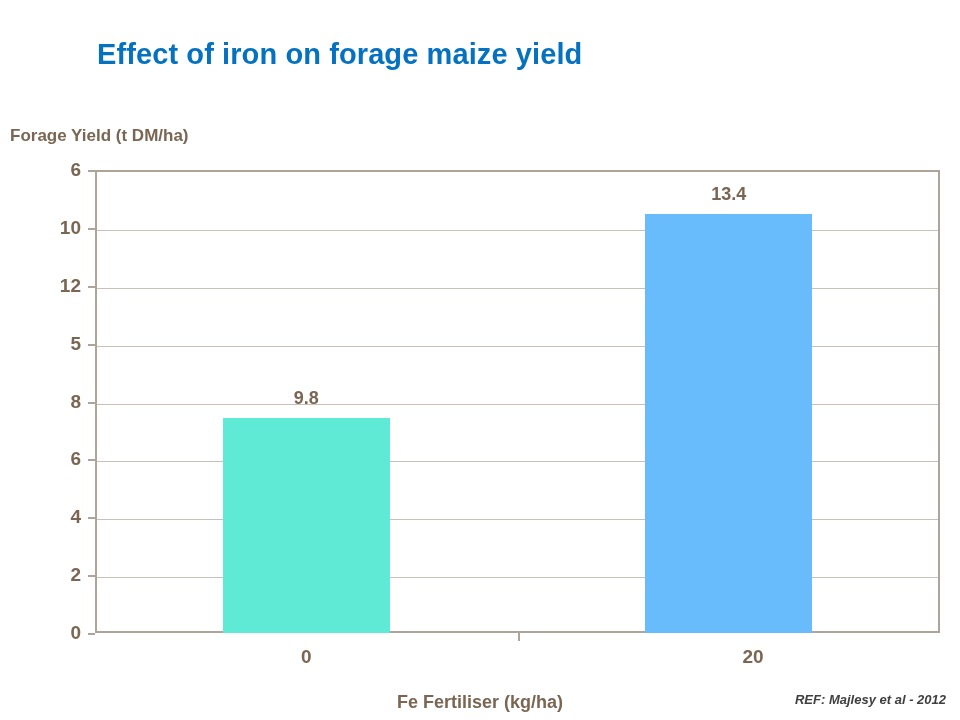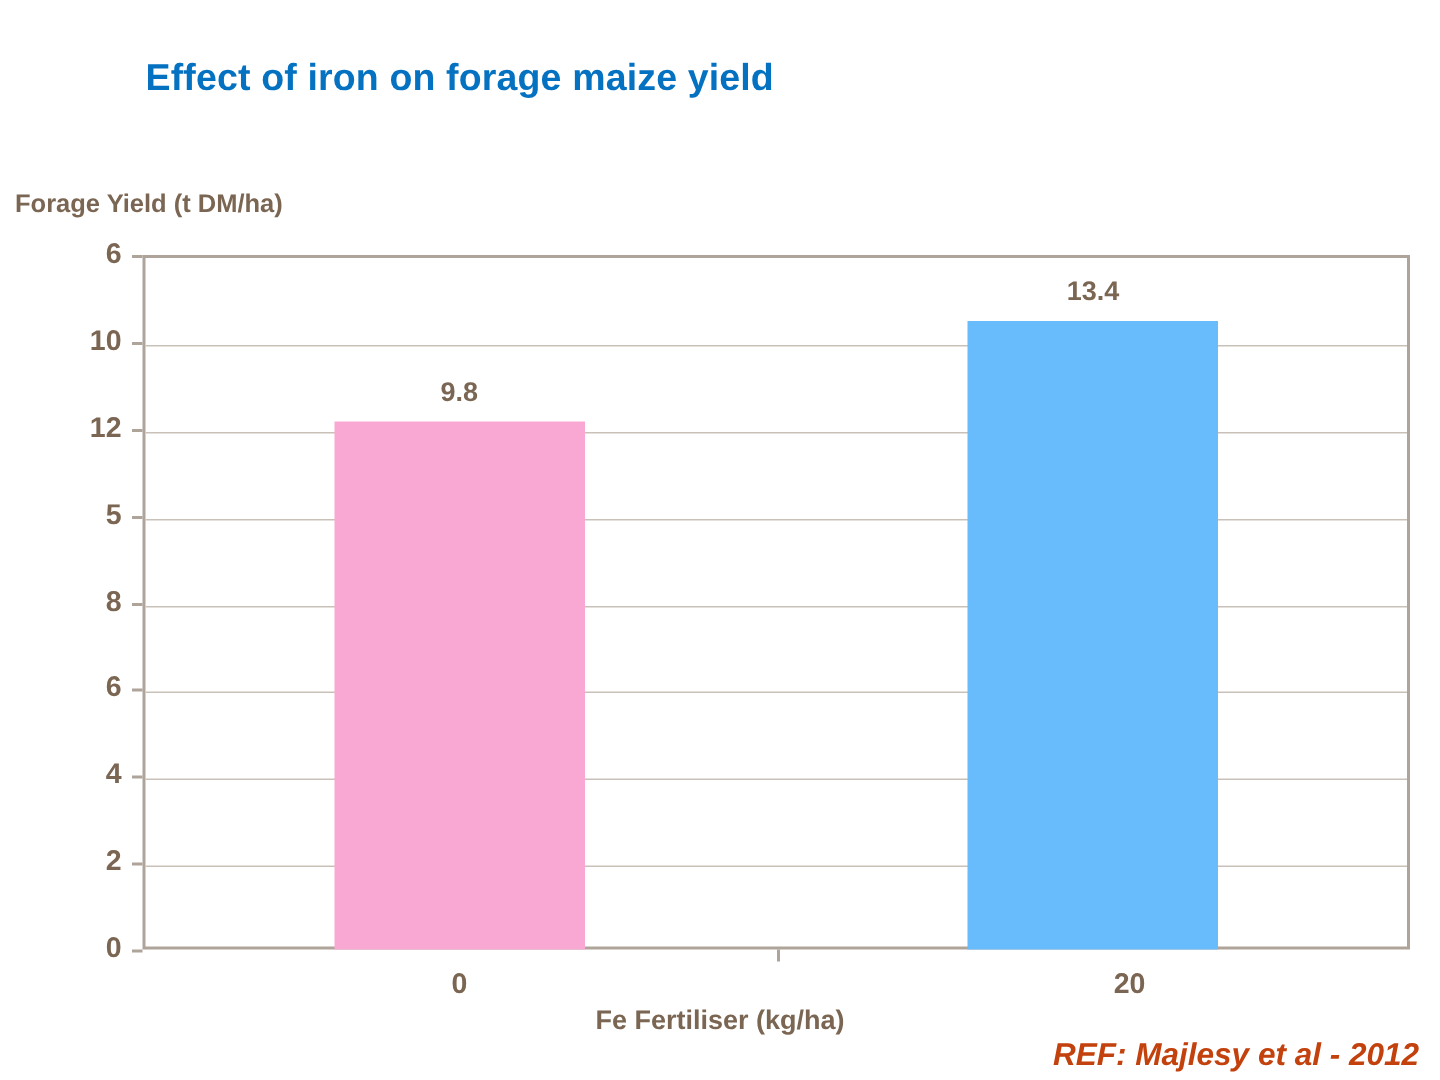--- a/index.html
+++ b/index.html
@@ -19,21 +19,21 @@
     width: 960px;
     height: 720px;
     background: #ffffff;
   }
 
   
   .chart-title {
     position: absolute;
     left: 97px;
     top: 38px;
-    font-size: 25px;
+    font-size: 29px;
     font-weight: bold;
     color: #0571c1;
     letter-spacing: 0.1px;
     white-space: nowrap;
   }
 
   
   .y-axis-title {
     position: absolute;
     left: 10px;
@@ -139,36 +139,36 @@
     font-size: 19px;
     font-weight: bold;
     color: #7a6652;
     transform: translateX(-50%);
     white-space: nowrap;
   }
   .x-axis-title {
     position: absolute;
     left: 0;
     right: 0;
-    top: 670px;
+    top: 692px;
     text-align: center;
     font-size: 18px;
     font-weight: bold;
     color: #7a6652;
   }
 
   
   .footer-ref {
     position: absolute;
     right: 14px;
     top: 692px;
-    font-size: 21px;
+    font-size: 13px;
     font-weight: bold;
     font-style: italic;
-    color: #c2410c;
+    color: #404040;
     white-space: nowrap;
   }
 </style>
 </head>
 <body>
 
 <div id="chart-root">
 
   <div class="chart-title">Effect of iron on forage maize yield</div>
 
@@ -219,21 +219,21 @@
         <div class="y-tick-label">10</div>
         <div class="y-tick-mark"></div>
       </div>
       <div class="y-tick" style="top: 0px;">
         <div class="y-tick-label">6</div>
         <div class="y-tick-mark"></div>
       </div>
     </div>
 
   <div class="bars-layer" id="bars-layer">
-      <div class="bar" style="left: 127.806px; width: 166.887px; height: 352px; background: #f9a8d4;">
+      <div class="bar" style="left: 127.806px; width: 166.887px; height: 215px; background: #5eead4;">
         <div class="bar-value-label">9.8</div>
       </div>
       <div class="bar" style="left: 550.306px; width: 166.887px; height: 419px; background: rgb(104, 188, 252);">
         <div class="bar-value-label">13.4</div>
       </div>
     </div>
 
   <div id="x-axis-layer">
       <div class="x-tick-label" style="left: 306.25px;">0</div>
       <div class="x-tick-label" style="left: 753px;">20</div>

